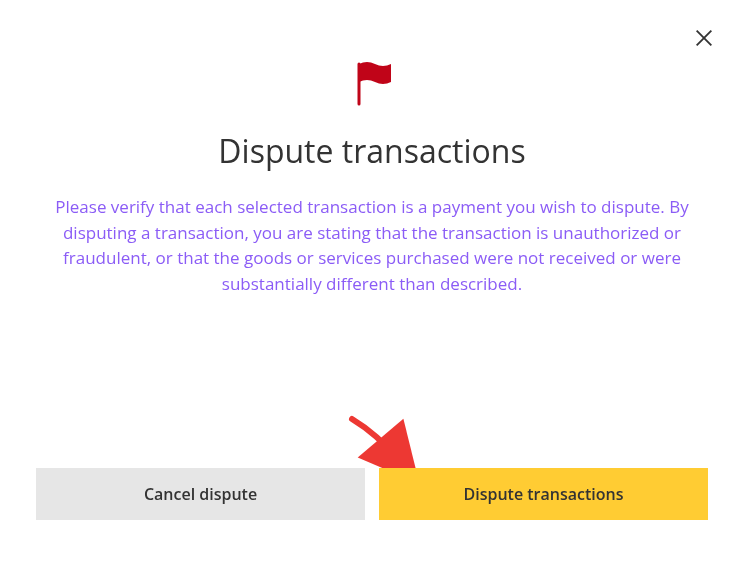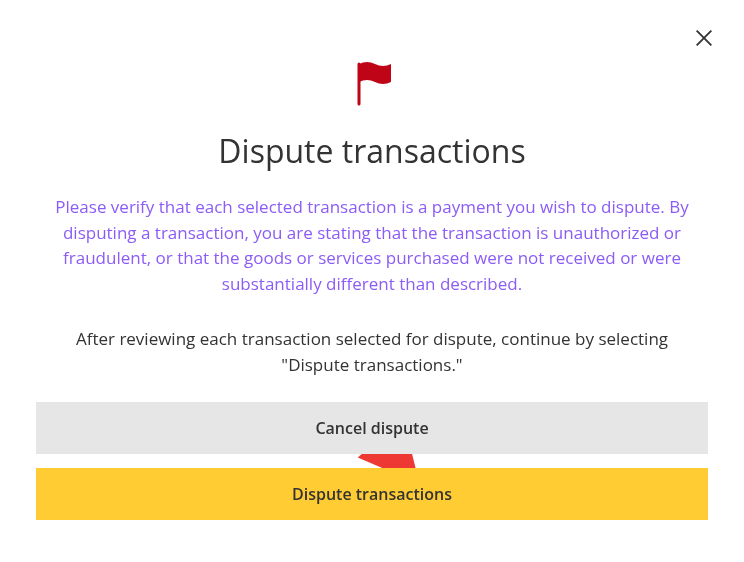--- a/index.html
+++ b/index.html
@@ -62,21 +62,20 @@
       color: #333333;
       max-width: 650px;
     }
     .button-row {
       position: absolute;
       bottom: 42px;
       left: 36px;
       right: 36px;
       display: flex;
       gap: 14px;
-      flex-direction: column;
     }
     .btn {
       flex: 1;
       padding: 15px 0;
       font-size: 16px;
       font-weight: 600;
       border: none;
       cursor: pointer;
       font-family: inherit;
       color: #333333;
@@ -115,21 +114,20 @@
     <svg viewBox="0 0 50 50">
       <path d="M 12 8 L 12 48" stroke="#c00418" stroke-width="3" stroke-linecap="round" fill="none"></path>
       <path d="M 12 8 Q 20 4 28 8 Q 36 12 44 8 L 44 26 Q 36 30 28 26 Q 20 22 12 26 Z" fill="#c00418"></path>
     </svg>
   </div>
 
   <h1 class="title">Dispute transactions</h1>
 
   <p class="description">Please verify that each selected transaction is a payment you wish to dispute. By disputing a transaction, you are stating that the transaction is unauthorized or fraudulent, or that the goods or services purchased were not received or were substantially different than described.</p>
 
-  <p class="instruction">After reviewing each transaction selected for dispute, continue by selecting "Dispute transactions."</p>
 </div>
 
 <div class="arrow-annotation">
   <svg viewBox="0 0 80 70">
     <defs>
       <marker id="arrowhead" markerWidth="12" markerHeight="12" refX="6" refY="6" orient="auto">
         <path d="M 1 1 L 11 6 L 1 11 Z" fill="#ed3833"></path>
       </marker>
     </defs>
     <path d="M 10 10 Q 35 25 58 52" stroke="#ed3833" stroke-width="6" fill="none" marker-end="url(#arrowhead)" stroke-linecap="round"></path>

